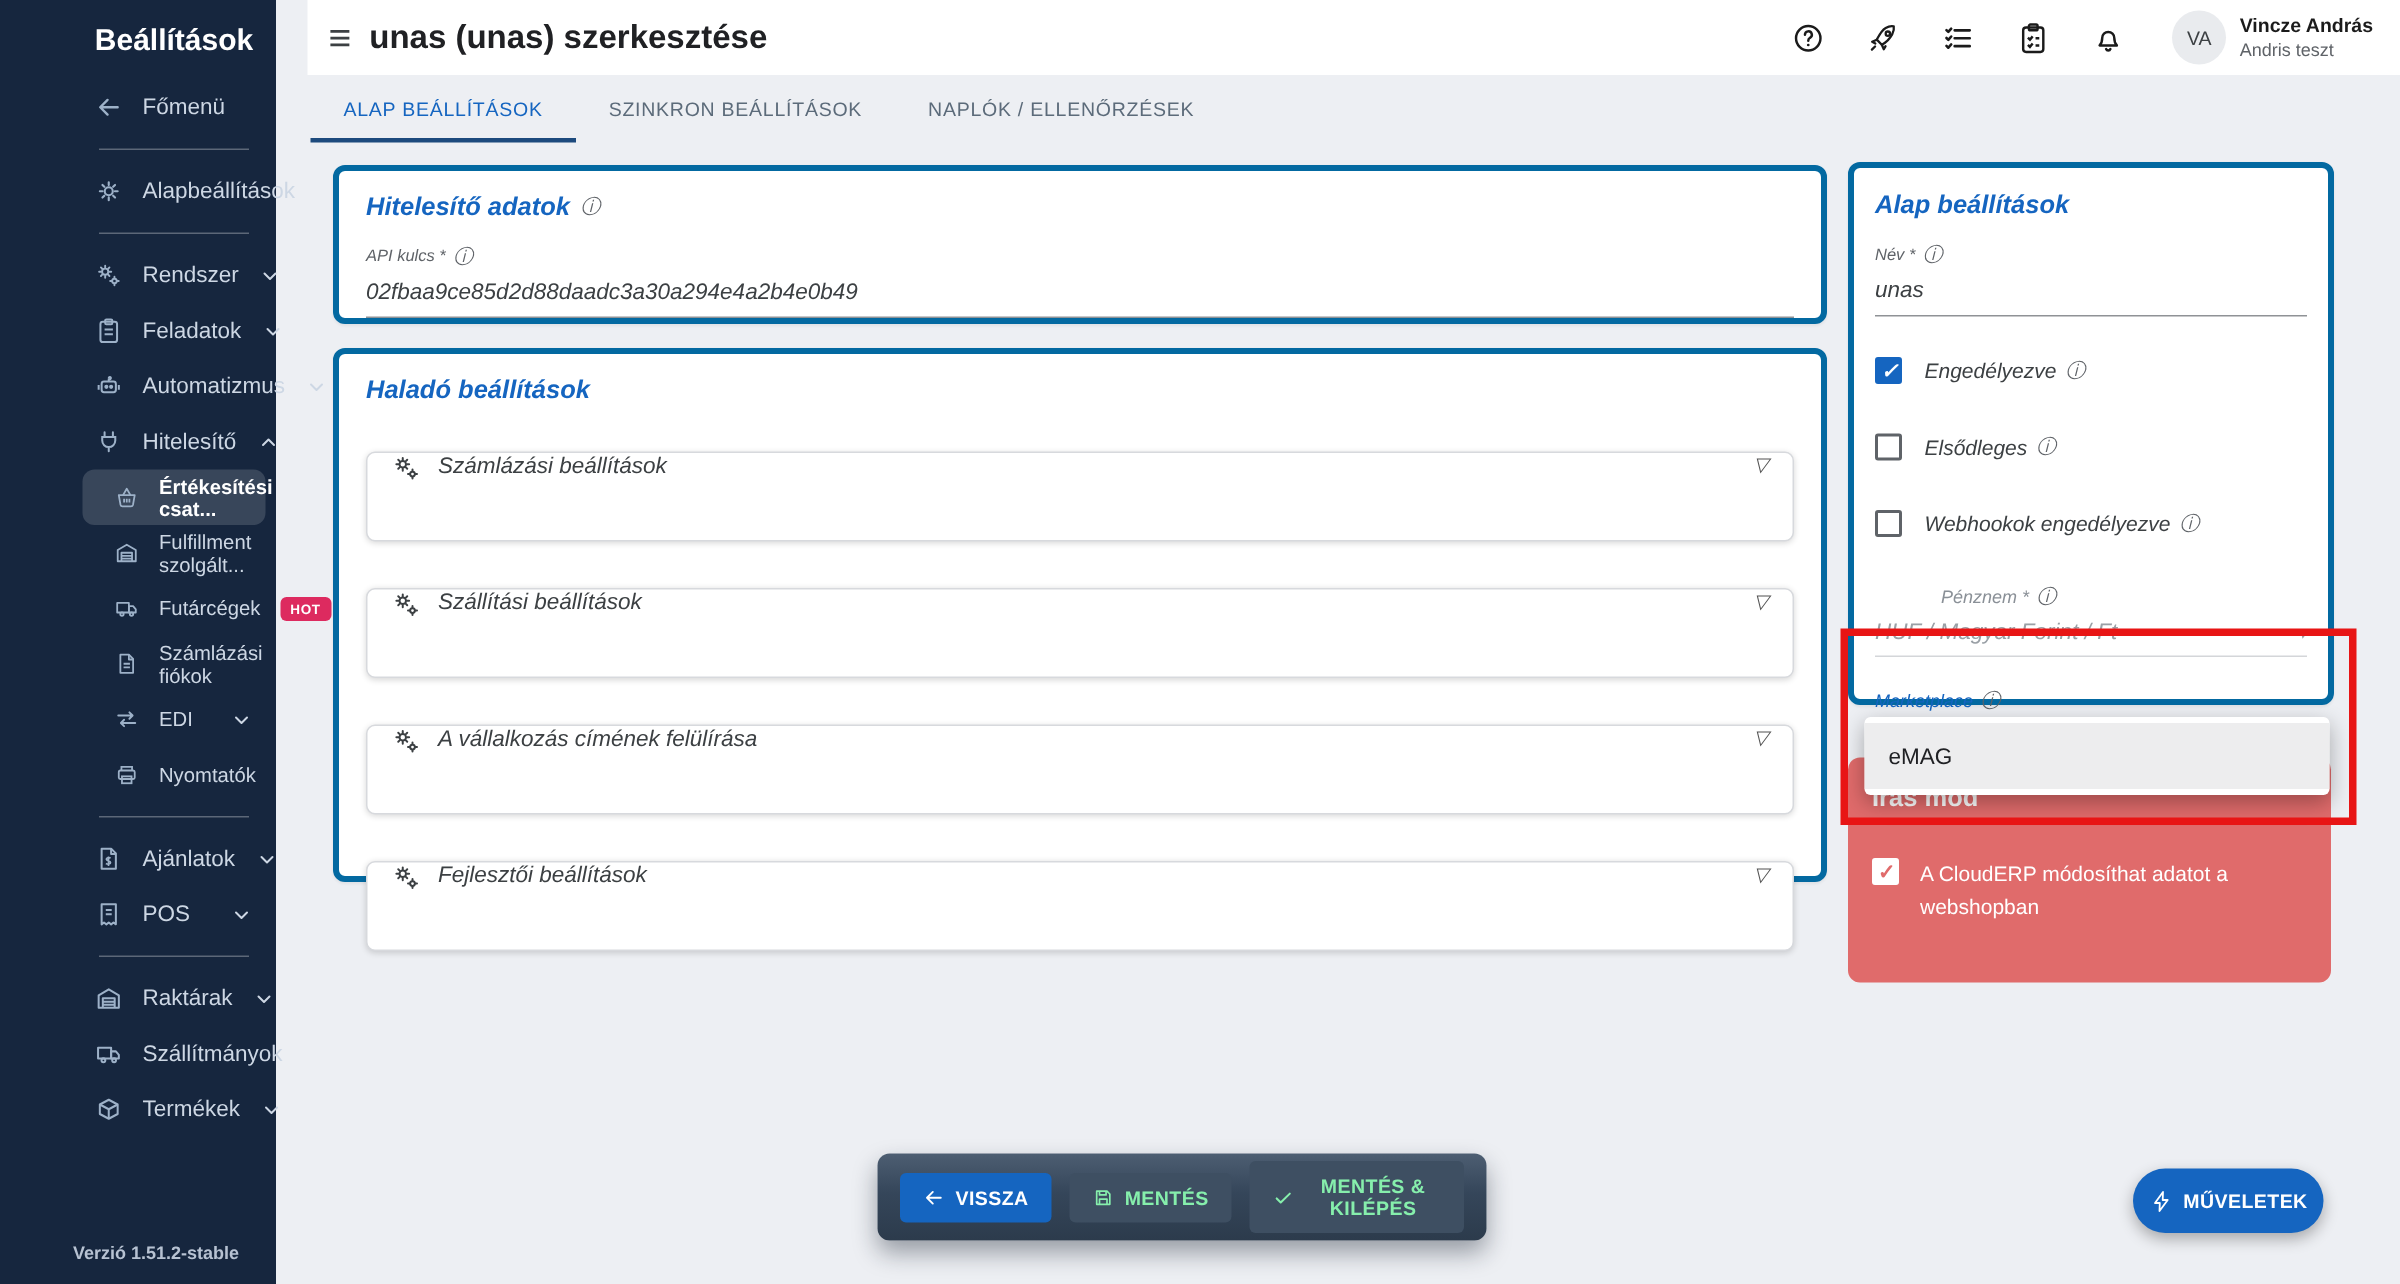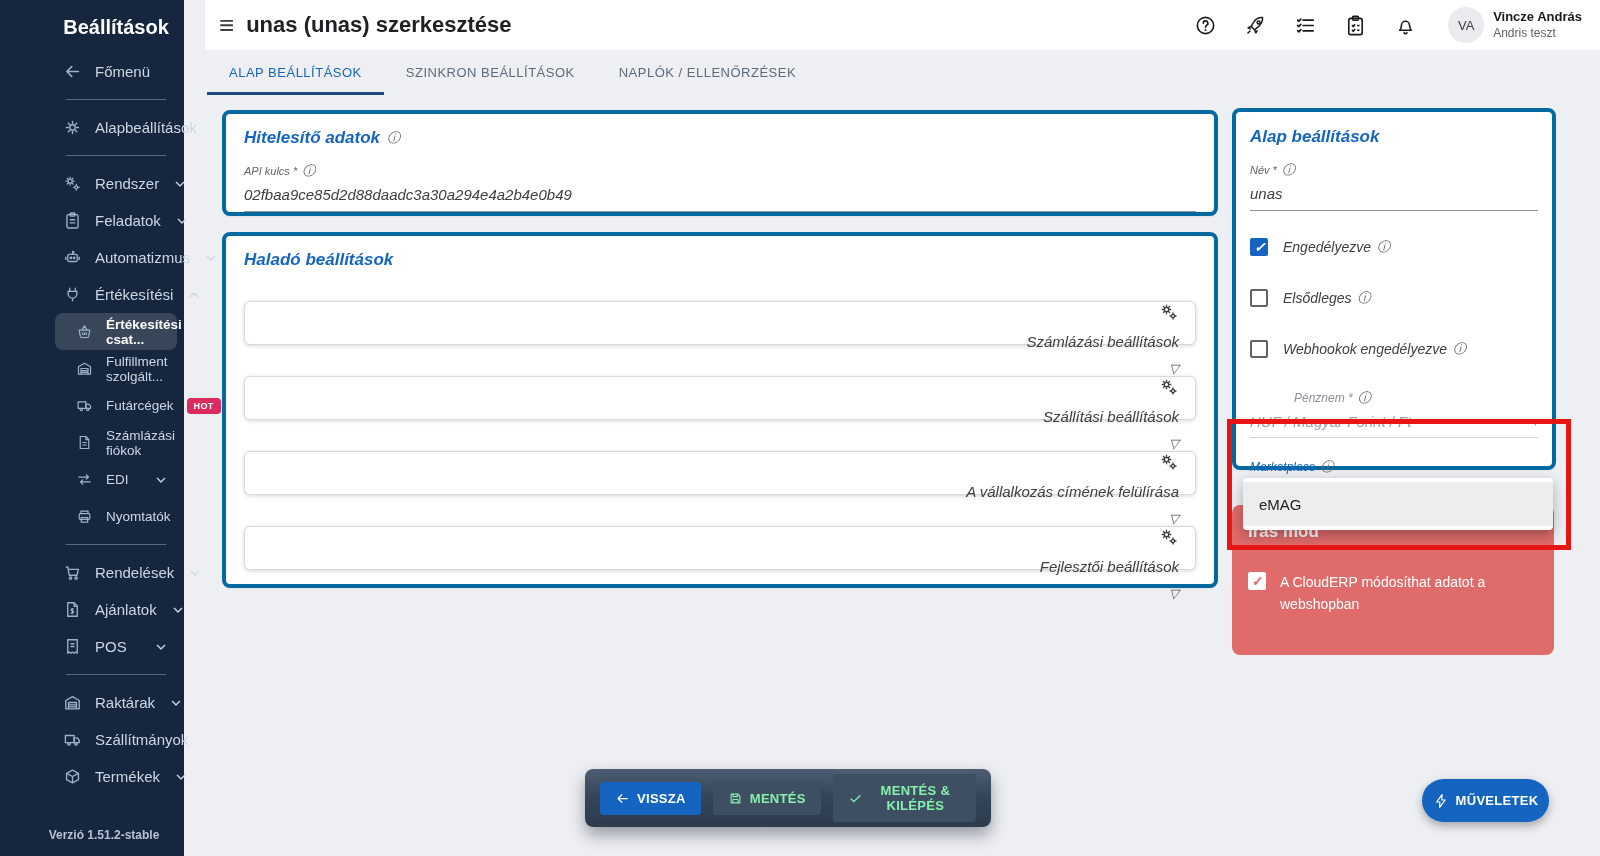--- a/index.html
+++ b/index.html
@@ -65,24 +65,23 @@
   
   .card { background:#fff; border:4px solid #0369a1; border-radius:8px; box-shadow:0 1px 2px rgba(0,0,0,.06);font-style:italic; }
   .card-cred { position:absolute; left:222px; top:110px; width:996px; height:106px; padding:14px 18px; }
   .card-adv  { position:absolute; left:222px; top:232px; width:996px; height:356px; padding:14px 18px; }
   .card-h { color:#1565c0; font-size:17px; font-weight:bold; display:flex; align-items:center; gap:7px; }
   .info { font-size:13px; color:#5f6368; font-weight:normal; cursor:pointer; }
   .f-label { font-size:11px; color:#5f6368; margin-top:14px; display:flex; align-items:center; gap:5px; }
   .f-value { font-size:15px; color:#3c4043; margin-top:6px; padding-bottom:8px; border-bottom:1px solid #8f9296; }
 
   .acc-row {
-    display:flex; align-items:flex-end; gap:11px; height:44px; padding:0 16px; margin-top:31px;
+    display:flex; align-items:flex-start; gap:11px; height:60px; padding:0 16px; margin-top:31px;
     background:#fff; border:1px solid #d7d9dd; border-radius:6px; box-shadow:0 1px 4px rgba(0,0,0,.16);
     cursor:pointer;
-    flex-direction:column;
   }
   .acc-row:first-of-type { margin-top:17px; }
   .acc-label { font-size:15px; color:#3c4043; }
   .acc-gears { width:20px; height:20px; color:#3c4043; }
   .acc-caret { margin-left:auto; font-size:13px; color:#555; }
 
   
   .right-card { position:absolute; left:1232px; top:108px; width:324px; height:362px; padding:15px 14px; z-index:1; }
   .rc-h { color:#1565c0; font-size:17px; font-weight:bold; }
   .cb-row { display:flex; align-items:center; gap:15px; margin-top:33px; cursor:pointer; }
@@ -364,21 +363,21 @@
           <use href="#i-chev-down"></use>
         </svg>
       </span>
   </div>
   <div class="srow">
     <span class="icon sicon">
         <svg>
           <use href="#i-plug"></use>
         </svg>
       </span>
-    <span>Értékesítési</span>
+    <span>Hitelesítő</span>
     <span class="icon chev">
         <svg>
           <use href="#i-chev-up"></use>
         </svg>
       </span>
   </div>
 
   <div class="srow sub active">
     <span class="icon sicon">
         <svg>
@@ -428,33 +427,20 @@
   <div class="srow sub">
     <span class="icon sicon">
         <svg>
           <use href="#i-printer"></use>
         </svg>
       </span>
     <span>Nyomtatók</span>
   </div>
   <div class="sdivider"></div>
 
-  <div class="srow">
-    <span class="icon sicon">
-        <svg>
-          <use href="#i-cart"></use>
-        </svg>
-      </span>
-    <span>Rendelések</span>
-    <span class="icon chev">
-        <svg>
-          <use href="#i-chev-down"></use>
-        </svg>
-      </span>
-  </div>
   <div class="srow">
     <span class="icon sicon">
         <svg>
           <use href="#i-doc-dollar"></use>
         </svg>
       </span>
     <span>Ajánlatok</span>
     <span class="icon chev">
         <svg>
           <use href="#i-chev-down"></use>

